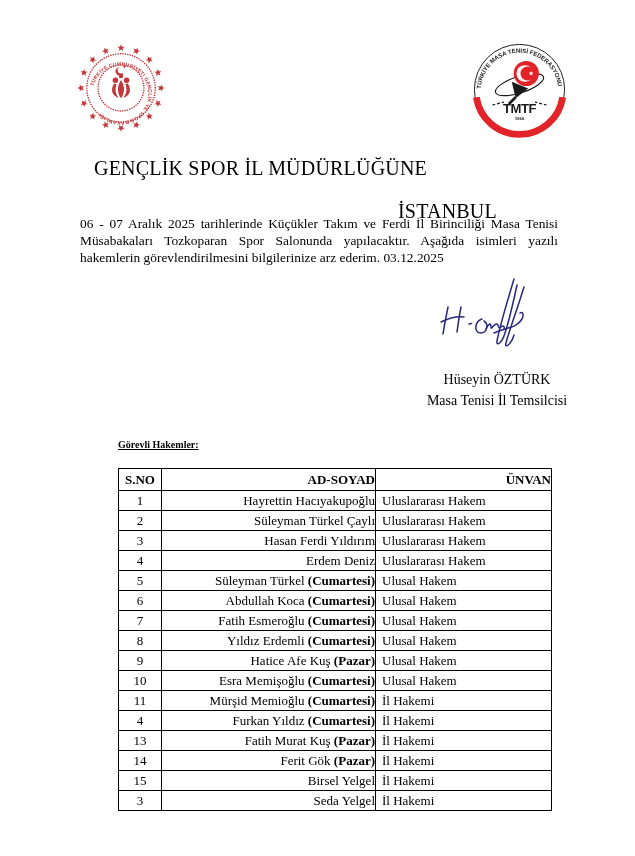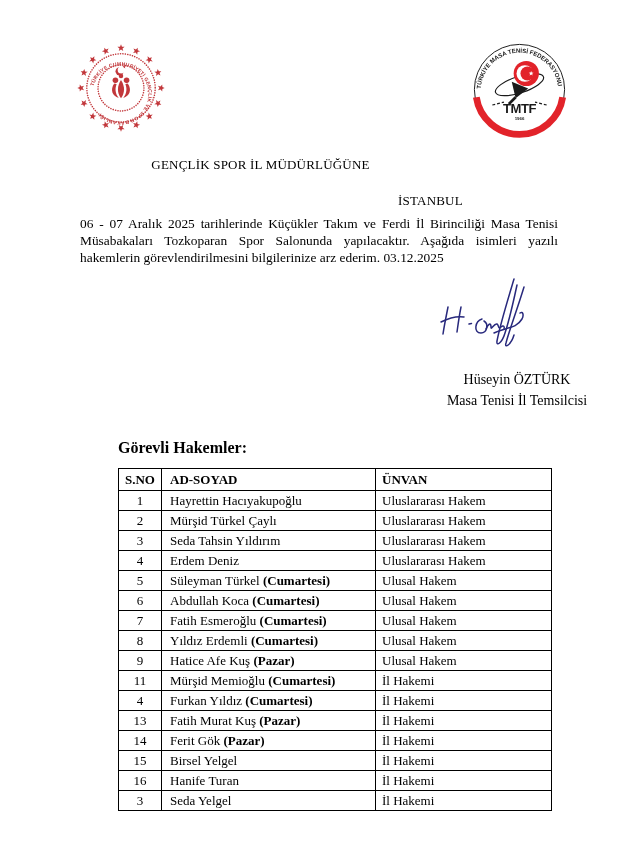--- a/index.html
+++ b/index.html
@@ -5,52 +5,52 @@
   * { margin:0; padding:0; box-sizing:border-box; }
   html,body { background:#ffffff; }
   body {
     width:635px; height:856px; position:relative; overflow:hidden;
     font-family:"Liberation Serif", serif; color:#000;
   }
   .logo { position:absolute; }
   #ministry-logo { left:76px; top:43px; width:90px; height:90px; }
   #federation-logo { left:469px; top:41px; width:101px; height:97px; }
 
-  .recipient { position:absolute; top:157px; left:0; width:521px; font-size:13px; letter-spacing:.2px; }
+  .recipient { position:absolute; top:157px; left:0; width:521px; font-size:20px; letter-spacing:.2px; }
   .recipient .line1 { text-align:center; }
   .recipient .line2 { margin-top:20px; padding-left:398px; }
 
   .letter-body {
     position:absolute; left:80px; top:215px; width:478px;
     font-size:13.4px; line-height:17px; text-align:justify; text-justify:inter-word;
   }
 
   #signature-svg { position:absolute; left:436px; top:276px; width:100px; height:82px; }
-  .signer { position:absolute; left:427px; top:369px; width:180px; text-align:center; font-size:14px; line-height:21px; }
+  .signer { position:absolute; left:407px; top:369px; width:180px; text-align:center; font-size:14px; line-height:21px; }
 
   .ref-heading {
     position:absolute; left:118px; top:439px;
-    font-size:16px; font-weight:bold; 
+    font-size:10px; font-weight:bold; text-decoration:underline;
   }
 
   table.referees {
     position:absolute; left:118px; top:468px;
     border-collapse:collapse; table-layout:fixed; width:433px;
     font-size:13px;
   }
   table.referees th, table.referees td {
     border:1px solid #000; overflow:hidden; white-space:nowrap;
     vertical-align:middle; padding:0;
   }
-  table.referees th { height:22px; font-size:13px; text-align:left; }
+  table.referees th { height:22px; font-size:13px; text-align:right; }
   table.referees td { height:20px; }
   col.c-no { width:43px; } col.c-name { width:214px; } col.c-title { width:176px; }
   .th-no { text-align:center !important; }
   .cell-no { text-align:center; }
-  .cell-name, .th-name { padding-left:8px !important; }
+  .cell-name, .th-name { padding-left:8px !important;text-align:right; }
   .cell-title, .th-title { padding-left:6px !important; }
   .day { font-weight:bold; }
 </style>
 </head>
 <body>
 
 <svg id="ministry-logo" class="logo" viewBox="0 0 100 100">
   <defs>
     <polygon id="star-m" points="0,-4 1.06,-1.46 4,-1.3 1.71,0.56 2.47,3.4 0,1.8 -2.47,3.4 -1.71,0.56 -4,-1.3 -1.06,-1.46"></polygon>
     <path id="ring-text-path" d="M 19,50 A 31,31 0 1 1 18.99,50.05" fill="none"></path>
@@ -174,27 +174,27 @@
   </thead>
   <tbody id="referee-rows">
   <tr>
     <td class="cell-no"><span>1</span></td>
     <td class="cell-name"><span>Hayrettin Hacıyakupoğlu</span><span class="day"></span></td>
     <td class="cell-title"><span>Uluslararası Hakem</span></td>
   </tr>
 
   <tr>
     <td class="cell-no"><span>2</span></td>
-    <td class="cell-name"><span>Mürşid Türkel Çaylı</span><span class="day"></span></td>
+    <td class="cell-name"><span>Süleyman Türkel Çaylı</span><span class="day"></span></td>
     <td class="cell-title"><span>Uluslararası Hakem</span></td>
   </tr>
 
   <tr>
     <td class="cell-no"><span>3</span></td>
-    <td class="cell-name"><span>Seda Tahsin Yıldırım</span><span class="day"></span></td>
+    <td class="cell-name"><span>Hasan Ferdi Yıldırım</span><span class="day"></span></td>
     <td class="cell-title"><span>Uluslararası Hakem</span></td>
   </tr>
 
   <tr>
     <td class="cell-no"><span>4</span></td>
     <td class="cell-name"><span>Erdem Deniz</span><span class="day"></span></td>
     <td class="cell-title"><span>Uluslararası Hakem</span></td>
   </tr>
 
   <tr>
@@ -220,20 +220,25 @@
     <td class="cell-name"><span>Yıldız Erdemli</span><span class="day"> (Cumartesi)</span></td>
     <td class="cell-title"><span>Ulusal Hakem</span></td>
   </tr>
 
   <tr>
     <td class="cell-no"><span>9</span></td>
     <td class="cell-name"><span>Hatice Afe Kuş</span><span class="day"> (Pazar)</span></td>
     <td class="cell-title"><span>Ulusal Hakem</span></td>
   </tr>
 
+  <tr>
+    <td class="cell-no"><span>10</span></td>
+    <td class="cell-name"><span>Esra Memişoğlu</span><span class="day"> (Cumartesi)</span></td>
+    <td class="cell-title"><span>Ulusal Hakem</span></td>
+  </tr>
 
   <tr>
     <td class="cell-no"><span>11</span></td>
     <td class="cell-name"><span>Mürşid Memioğlu</span><span class="day"> (Cumartesi)</span></td>
     <td class="cell-title"><span>İl Hakemi</span></td>
   </tr>
 
   <tr>
     <td class="cell-no"><span>4</span></td>
     <td class="cell-name"><span>Furkan Yıldız</span><span class="day"> (Cumartesi)</span></td>
@@ -251,25 +256,20 @@
     <td class="cell-name"><span>Ferit Gök</span><span class="day"> (Pazar)</span></td>
     <td class="cell-title"><span>İl Hakemi</span></td>
   </tr>
 
   <tr>
     <td class="cell-no"><span>15</span></td>
     <td class="cell-name"><span>Birsel Yelgel</span><span class="day"></span></td>
     <td class="cell-title"><span>İl Hakemi</span></td>
   </tr>
 
-  <tr>
-    <td class="cell-no"><span>16</span></td>
-    <td class="cell-name"><span>Hanife Turan</span><span class="day"></span></td>
-    <td class="cell-title"><span>İl Hakemi</span></td>
-  </tr>
 
   <tr>
     <td class="cell-no"><span>3</span></td>
     <td class="cell-name"><span>Seda Yelgel</span><span class="day"></span></td>
     <td class="cell-title"><span>İl Hakemi</span></td>
   </tr>
 </tbody>
 </table>
 
 </body></html>

